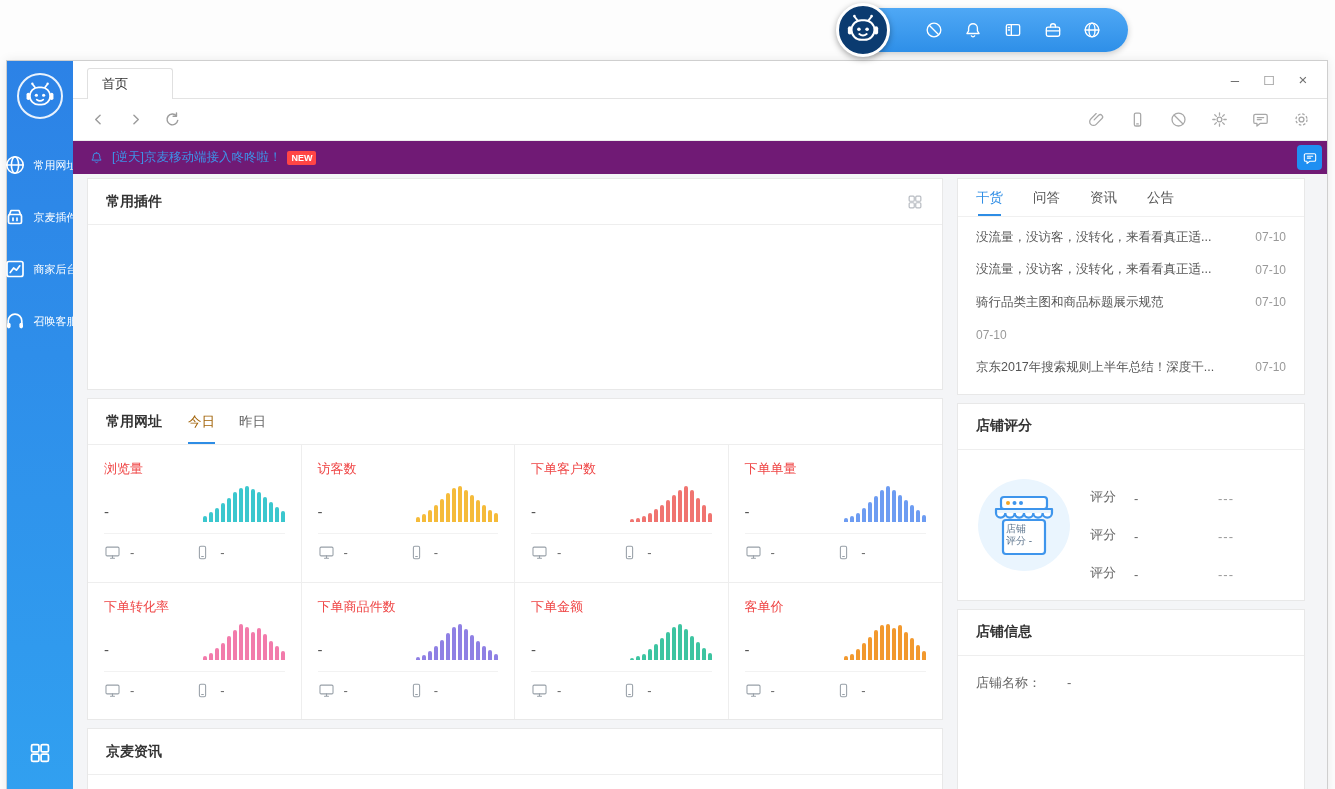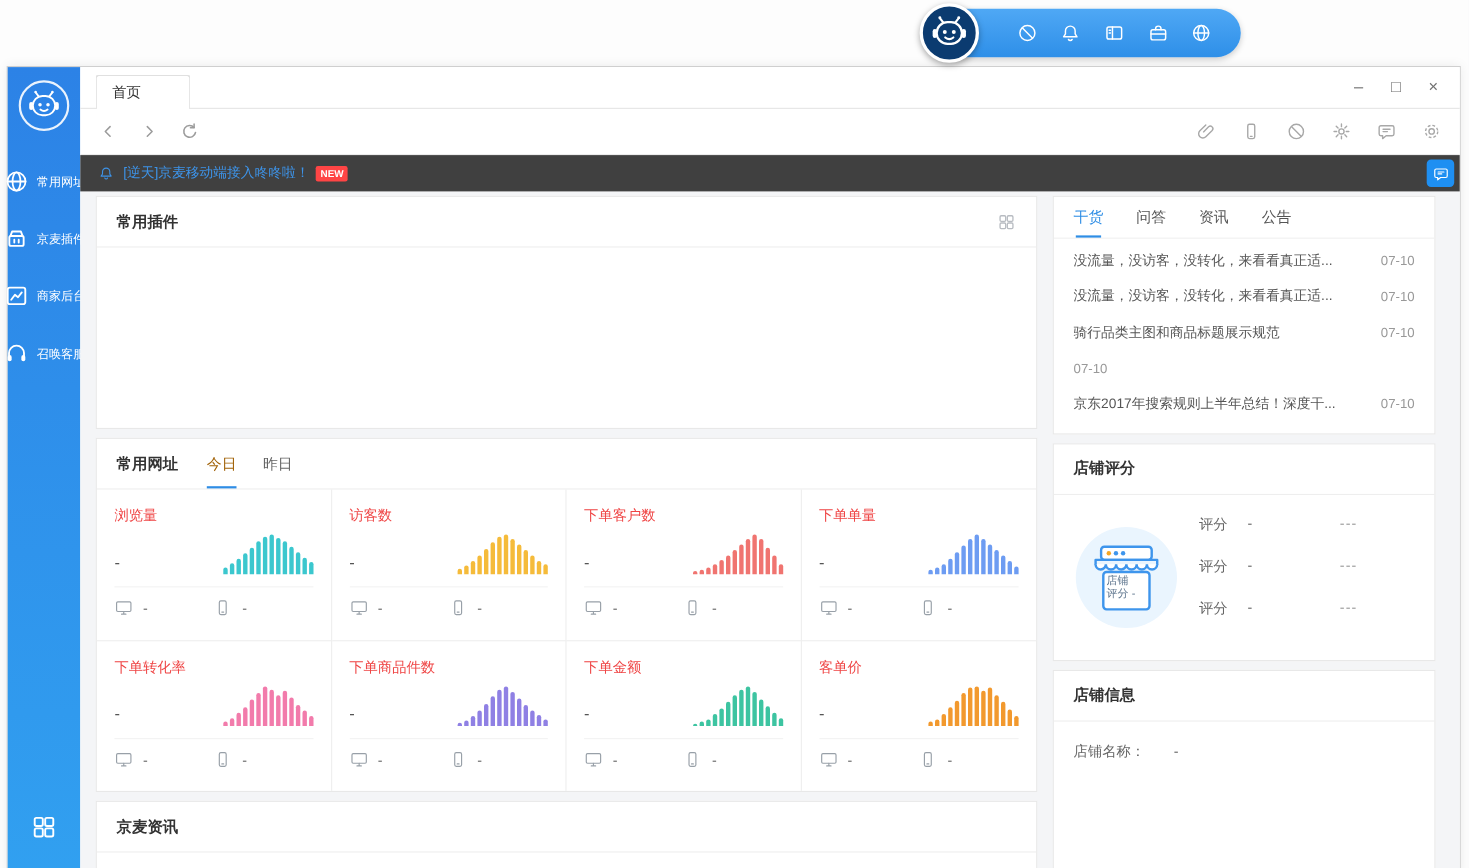--- a/index.html
+++ b/index.html
@@ -40,21 +40,21 @@
   .wc{width:28px;height:24px;display:flex;align-items:center;justify-content:center;color:#707070;
     font-size:15px;cursor:pointer;line-height:1}
 
   
   .toolbar{height:42px;border-bottom:1px solid #ececec;display:flex;align-items:center;padding:0 16px;background:#fff}
   .tb-left{display:flex;align-items:center;gap:18px;color:#9c9c9c}
   .tb-left .ic,.tb-right .ic{cursor:pointer}
   .tb-right{margin-left:auto;display:flex;align-items:center;gap:22px;color:#a8a8a8}
 
   
-  .noticebar{height:33px;display:flex;align-items:center;padding-left:16px;background:#404040;position:relative}
+  .noticebar{height:33px;display:flex;align-items:center;padding-left:16px;background:#701a75;position:relative}
   .notice-text{color:#3D93E8;font-size:12.5px;margin-left:8px;cursor:pointer}
   .badge{background:#FF4545;color:#fff;font-size:9px;font-weight:bold;padding:2px 4px;border-radius:2px;margin-left:6px}
   .corner-btn{position:absolute;right:5px;top:4px;width:25px;height:25px;background:#1E8FF2;border-radius:4px;
     display:flex;align-items:center;justify-content:center;cursor:pointer}
 
   
   .content{flex:1;background:#f4f5f7;padding:4px 0 0 14px;display:flex;gap:14px;overflow:hidden}
   .col-left{width:856px;display:flex;flex-direction:column;gap:8px}
   .col-right{width:348px;display:flex;flex-direction:column;gap:8px}
   .card{background:#fff;border:1px solid #e8e8e8}
@@ -92,21 +92,21 @@
   .news-list{padding:4px 0 10px}
   .news-item{display:flex;align-items:center;height:32.5px;padding:0 18px;font-size:12.5px;cursor:pointer}
   .news-item .txt{flex:1;color:#555;white-space:nowrap;overflow:hidden;text-overflow:ellipsis;margin-right:12px}
   .news-item .date{color:#999;font-size:12px}
 
   
   .rating-body{padding:18px;display:flex;align-items:center}
   .store-wrap{position:relative;width:100px;flex-shrink:0}
   .store-text{position:absolute;left:30px;top:46px;font-size:10px;color:#5b738c;line-height:12px}
   .rating-rows{flex:1;margin-left:14px}
-  .r-row{height:38px;display:flex;align-items:flex-start;font-size:13px}
+  .r-row{height:38px;display:flex;align-items:flex-end;font-size:13px}
   .r-label{color:#666}
   .r-val{color:#666;margin-left:18px}
   .r-score{margin-left:auto;margin-right:52px;color:#999;letter-spacing:1px}
 
   
   .info-card{flex:1}
   .info-row{padding:18px 18px 0;font-size:13px;display:flex;align-items:center}
   .info-label{color:#666}
   .info-val{color:#666;margin-left:26px}
 

